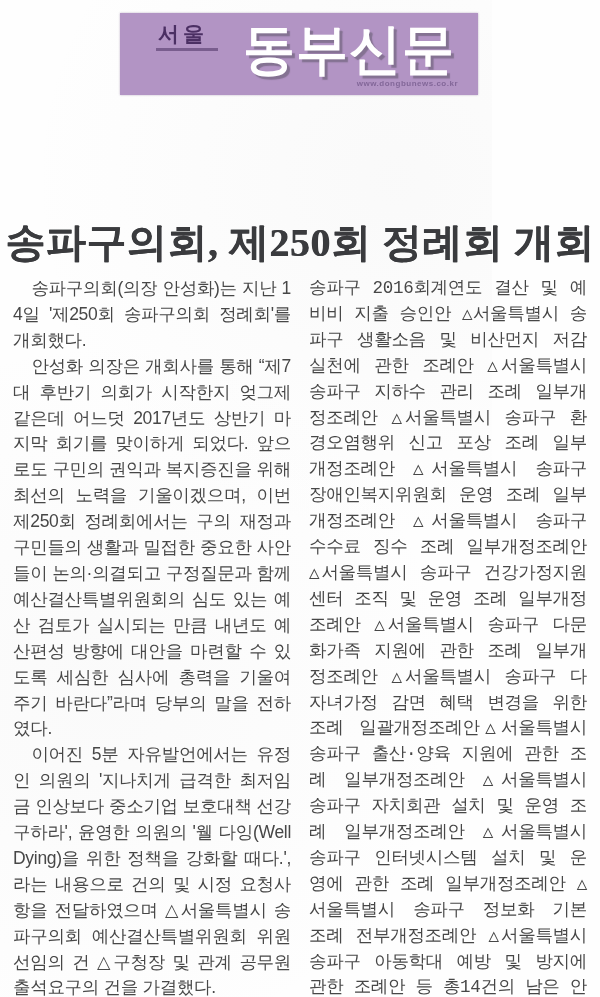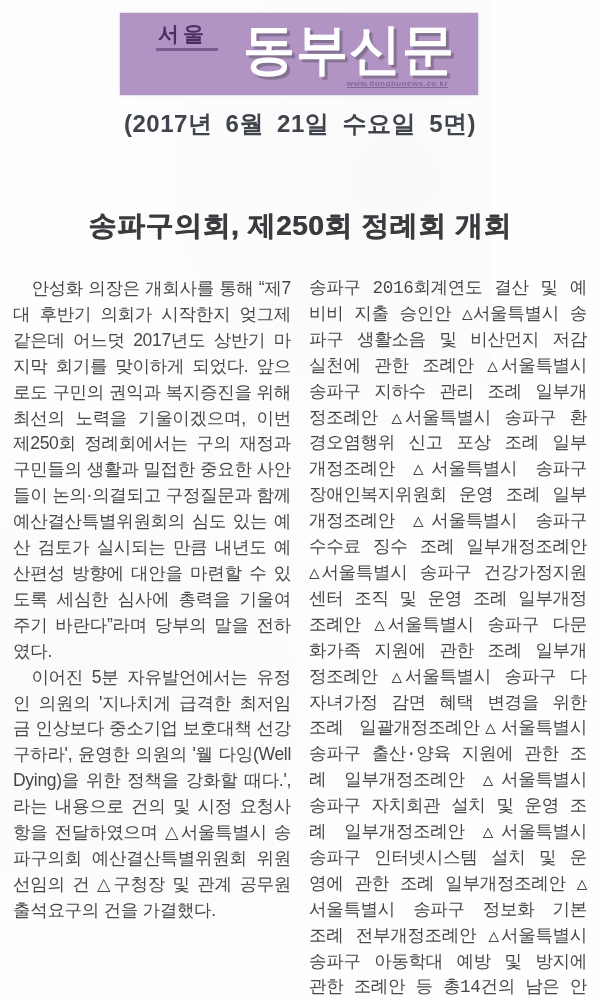--- a/index.html
+++ b/index.html
@@ -63,28 +63,27 @@
     font-weight: bold;
     font-size: 52px;
     line-height: 1.1;
     letter-spacing: 1px;
     text-shadow: 3px 3px 1px rgba(95,85,105,0.55);
     white-space: nowrap;
     transform: scaleY(1.05);
   }
   .masthead-url {
     position: absolute;
-    right: 30px;
+    right: 20px;
     bottom: 7px;
     font-size: 8px;
     font-weight: bold;
     color: #7a5f91;
     letter-spacing: 0.5px;
     opacity: 0.85;
-    text-decoration: underline;
   }
 
   
   .dateline {
     position: absolute;
     left: 0;
     top: 108px;
     width: 600px;
     text-align: center;
     font-size: 24px;
@@ -94,22 +93,22 @@
     word-spacing: 6px;
   }
 
   
   .headline {
     position: absolute;
     left: 0;
     top: 188px;
     width: 600px;
     text-align: center;
-    font-family: Liberation Sans, sans-serif;
-    font-size: 28px;
+    font-family: Liberation Serif, serif;
+    font-size: 40px;
     color: #3a3b3e;
     letter-spacing: 0.5px;
     text-shadow: 0.6px 0 0 currentColor;
     white-space: nowrap;
   }
 
   
   .article {
     position: absolute;
     left: 0;
@@ -144,26 +143,26 @@
 
 <div class="page">
 
   <div class="masthead">
     <div class="masthead-region">서울</div>
     <div class="masthead-region-tagline"></div>
     <div class="masthead-title">동부신문</div>
     <div class="masthead-url">www.dongbunews.co.kr</div>
   </div>
 
-  <div class="dateline">(2017년 6월 21일 수요일 5면)</div>
 
   <h1 class="headline">송파구의회, 제250회 정례회 개회</h1>
 
   <div class="article">
     <div class="column">
+      <p>송파구의회(의장 안성화)는 지난 14일 '제250회 송파구의회 정례회'를 개회했다.</p>
       <p>안성화 의장은 개회사를 통해 “제7대 후반기 의회가 시작한지 엊그제 같은데 어느덧 2017년도 상반기 마지막 회기를 맞이하게 되었다. 앞으로도 구민의 권익과 복지증진을 위해 최선의 노력을 기울이겠으며, 이번 제250회 정례회에서는 구의 재정과 구민들의 생활과 밀접한 중요한 사안들이 논의·의결되고 구정질문과 함께 예산결산특별위원회의 심도 있는 예산 검토가 실시되는 만큼 내년도 예산편성 방향에 대안을 마련할 수 있도록 세심한 심사에 총력을 기울여 주기 바란다”라며 당부의 말을 전하였다.</p>
       <p>이어진 5분 자유발언에서는 유정인 의원의 '지나치게 급격한 최저임금 인상보다 중소기업 보호대책 선강구하라', 윤영한 의원의 '웰 다잉(Well Dying)을 위한 정책을 강화할 때다.', 라는 내용으로 건의 및 시정 요청사항을 전달하였으며 △서울특별시 송파구의회 예산결산특별위원회 위원 선임의 건 △구청장 및 관계 공무원 출석요구의 건을 가결했다.</p>
 
     </div>
     <div class="column">
       <p class="no-indent">송파구 2016회계연도 결산 및 예비비 지출 승인안 △서울특별시 송파구 생활소음 및 비산먼지 저감 실천에 관한 조례안 △서울특별시 송파구 지하수 관리 조례 일부개정조례안 △서울특별시 송파구 환경오염행위 신고 포상 조례 일부개정조례안 △서울특별시 송파구 장애인복지위원회 운영 조례 일부개정조례안 △서울특별시 송파구 수수료 징수 조례 일부개정조례안 △서울특별시 송파구 건강가정지원센터 조직 및 운영 조례 일부개정조례안 △서울특별시 송파구 다문화가족 지원에 관한 조례 일부개정조례안 △서울특별시 송파구 다자녀가정 감면 혜택 변경을 위한 조례 일괄개정조례안△서울특별시 송파구 출산·양육 지원에 관한 조례 일부개정조례안 △서울특별시 송파구 자치회관 설치 및 운영 조례 일부개정조례안 △서울특별시 송파구 인터넷시스템 설치 및 운영에 관한 조례 일부개정조례안 △서울특별시 송파구 정보화 기본 조례 전부개정조례안 △서울특별시 송파구 아동학대 예방 및 방지에 관한 조례안 등 총14건의 남은 안건을 심사할 예정이다.</p>
       <p>21일부터 23일까지 예산결산특별위원회 활동, 26일 제2차 본회의에서는 구정질문이 이어진다.</p>
     </div>
   </div>
 

